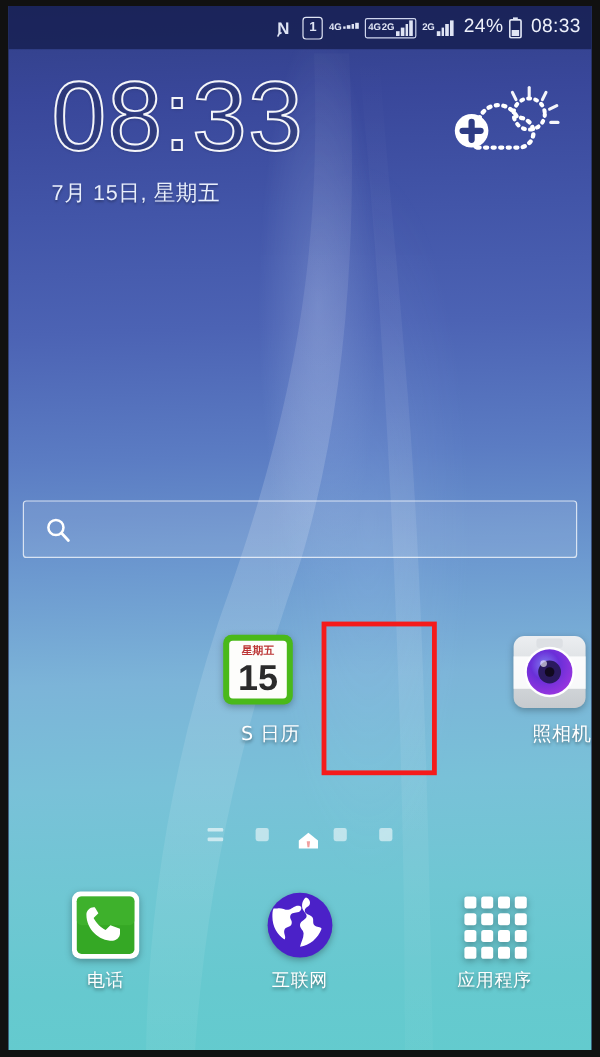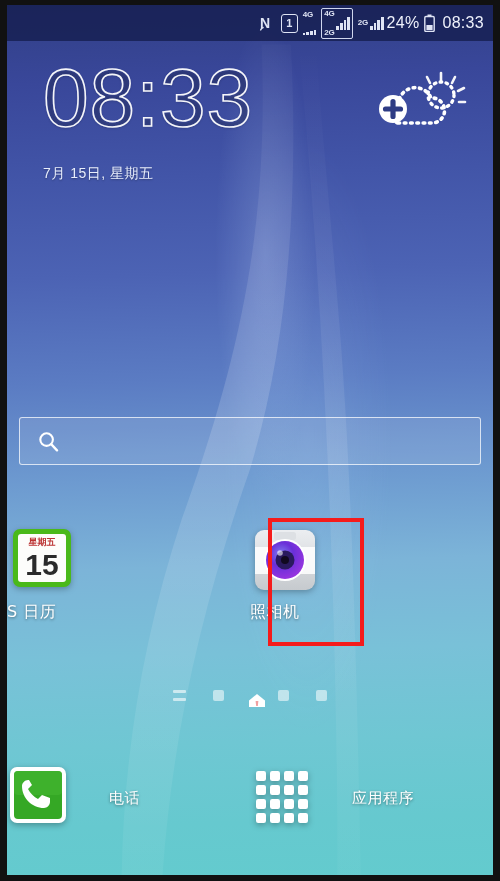--- a/index.html
+++ b/index.html
@@ -43,47 +43,47 @@
            font-size:11px;font-weight:bold;color:#dfe4f4;line-height:1;}
   .net-label{font-size:8px;font-weight:bold;color:#dfe4f4;line-height:8px;letter-spacing:-.2px;}
   .sig-wrap{display:flex;align-items:flex-end;gap:1px;height:13px;}
   .sig-wrap i{display:block;width:2.6px;background:#dfe4f4;}
   .sig-wrap i:nth-child(1){height:4px}
   .sig-wrap i:nth-child(2){height:6.5px}
   .sig-wrap i:nth-child(3){height:9.5px}
   .sig-wrap i:nth-child(4){height:13px}
   .sim-group{display:flex;align-items:center;gap:2px;}
   .sim-group.boxed{border:1.4px solid #cfd6ee;padding:1px 2px;border-radius:2px;}
-  .stack{display:flex;flex-direction:column;justify-content:center;gap:11px;}
+  .stack{display:flex;flex-direction:row;justify-content:center;gap:1px;}
 
   
   #clockwidget{position:absolute;left:36px;top:52px;}
   #bigclock{font-size:82px;line-height:82px;font-weight:300;color:transparent;
             -webkit-text-stroke:1.6px rgba(255,255,255,.95);
             letter-spacing:1px;
             text-shadow:0 1px 3px rgba(0,0,0,.22);}
-  #bigdate{margin-top:26px;font-size:14px;color:#e8eefc;letter-spacing:.5px;
+  #bigdate{margin-top:10px;font-size:18px;color:#e8eefc;letter-spacing:.5px;
            text-shadow:0 1px 2px rgba(0,0,0,.3);}
 
   
   #weatherwidget{position:absolute;left:368px;top:66px;width:100px;height:66px;}
 
   
   #searchbar{position:absolute;left:12px;top:412px;right:12px;height:48px;
              border:1.6px solid rgba(255,255,255,.72);border-radius:3px;
              background:rgba(255,255,255,.10);display:flex;align-items:center;
              padding-left:18px;box-sizing:border-box;}
   #searchbar .sicon{width:21px;height:21px;}
 
   
   .approw{position:absolute;left:0;right:0;display:flex;}
   #approw1{top:520px;height:120px;}
-  #approw1 .cell{flex:1;display:flex;flex-direction:column;align-items:flex-start;}
+  #approw1 .cell{flex:1;display:flex;flex-direction:column;align-items:flex-end;}
   #dockrow{top:735px;height:110px;}
-  #dockrow .cell{flex:1;display:flex;flex-direction:row;align-items:center;gap:40px;}
+  #dockrow .cell{flex:1;display:flex;flex-direction:column;align-items:center;}
 
   .iconbox{width:70px;height:70px;position:relative;
            filter:drop-shadow(0 2px 3px rgba(0,0,0,.28));}
   .dockiconbox{width:62px;height:62px;position:relative;
            filter:drop-shadow(0 2px 3px rgba(0,0,0,.3));}
   .applabel{margin-top:7px;font-size:16px;color:#fff;
             text-shadow:0 1px 3px rgba(0,0,0,.45);letter-spacing:.5px;
             font-family:"DejaVu Sans","Liberation Sans",sans-serif;}
   .docklabel{margin-top:6px;font-size:15px;color:#fff;
             text-shadow:0 1px 3px rgba(0,0,0,.45);letter-spacing:.5px;
@@ -167,21 +167,21 @@
     <div class="sb-item sim-group">
       <span class="net-label">2G</span>
       <div class="sig-wrap">
         <i></i>
           <i></i>
           <i></i>
           <i></i>
       </div>
     </div>
 
-    <div class="sb-item" style="margin-left:3px">
+    <div class="sb-item" style="margin-left:9px">
       <span class="sb-text">24%</span>
     </div>
 
     <div class="sb-item">
       <svg width="11" height="18" viewBox="0 0 11 18">
         <rect x="3.5" y="0.5" width="4" height="2" fill="#dfe4f4"></rect>
         <rect x="0.8" y="2.5" width="9.4" height="15" rx="1.2" fill="none" stroke="#dfe4f4" stroke-width="1.4"></rect>
         <rect x="2.4" y="11" width="6.2" height="5" fill="#dfe4f4"></rect>
       </svg>
     </div>
@@ -297,20 +297,30 @@
           <rect x="7" y="7" width="48" height="48" rx="4" fill="#35a825"></rect>
           <rect x="7" y="7" width="48" height="24" rx="4" fill="#43b52f" opacity="0.65"></rect>
           <path d="M21,16 c-3,0 -6,3 -6,6 c0,12 10,22 22,22 c3,0 6,-3 6,-6 l0,-4 l-8,-3 l-4,4 c-4,-2 -8,-6 -10,-10 l4,-4 l-3,-5 Z" fill="#ffffff"></path>
         </svg>
       </div>
       <div class="docklabel">电话</div>
     </div>
 
 
 
+    <div class="cell">
+      <div class="dockiconbox">
+        <svg width="62" height="62" viewBox="0 0 62 62">
+          <circle cx="31" cy="31" r="27" fill="#4b21c8"></circle>
+          <path d="M12,17 c4,-1 7,2 10,1 c3,-1 5,-4 9,-3 c2,1 1,4 -1,5 c-3,1 -6,0 -7,3 c-1,3 2,4 1,7 c-1,3 -5,2 -6,5 c-1,3 2,6 0,8 c-6,-4 -10,-11 -10,-19 c0,-3 0,-5 1,-7 Z" fill="#ffffff"></path>
+          <path d="M36,8 c3,1 4,4 3,6 c-1,2 -4,2 -4,5 c0,3 4,3 6,5 c2,2 0,5 2,7 c2,2 5,1 6,3 c-3,8 -10,14 -18,15 c1,-4 3,-7 3,-11 c0,-3 -3,-4 -3,-7 c0,-3 3,-4 5,-6 c2,-3 -2,-5 -3,-8 c-1,-4 1,-8 3,-9 Z" fill="#ffffff"></path>
+        </svg>
+      </div>
+      <div class="docklabel">互联网</div>
+    </div>
 
     <div class="cell">
       <div class="dockiconbox">
         <svg width="62" height="62" viewBox="0 0 62 62">
           <g fill="#ffffff">
             <rect x="6" y="7" width="10" height="10" rx="2.2"></rect>
             <rect x="20" y="7" width="10" height="10" rx="2.2"></rect>
             <rect x="34" y="7" width="10" height="10" rx="2.2"></rect>
             <rect x="48" y="7" width="10" height="10" rx="2.2"></rect>
             <rect x="6" y="21" width="10" height="10" rx="2.2"></rect>

